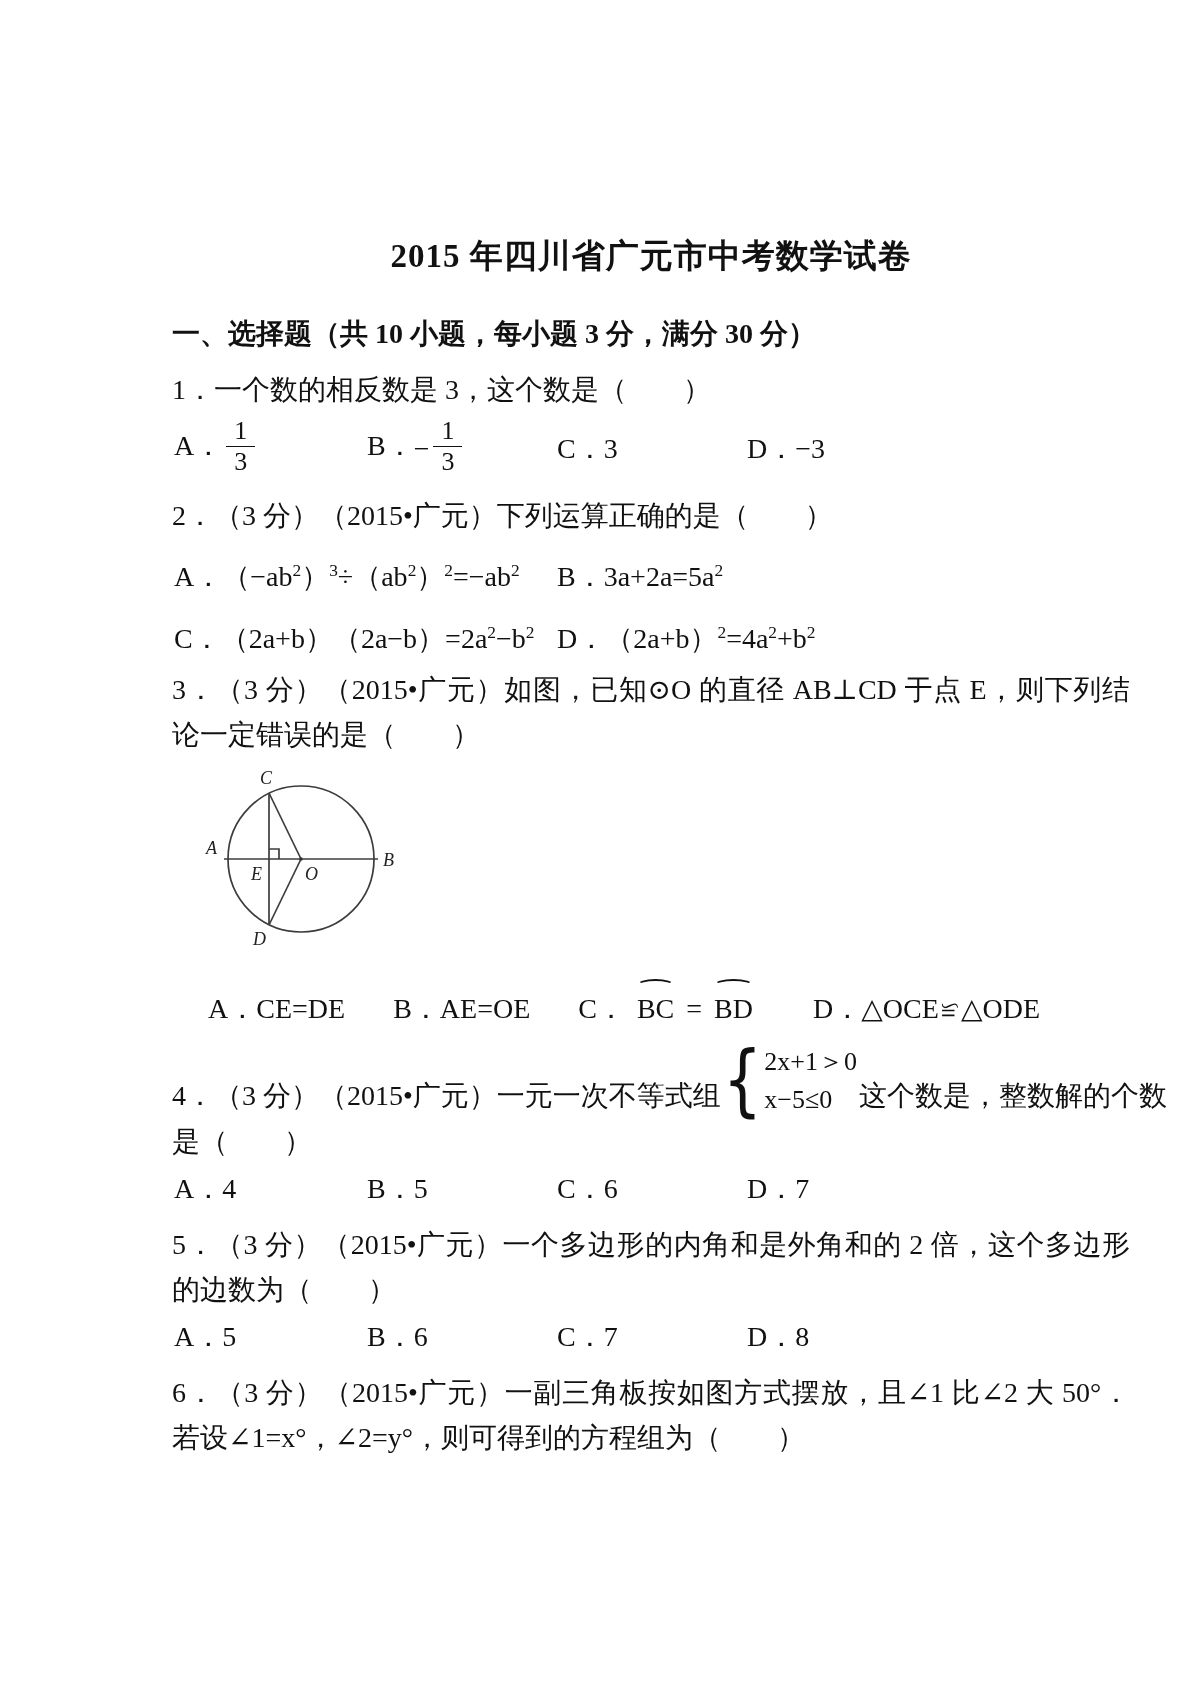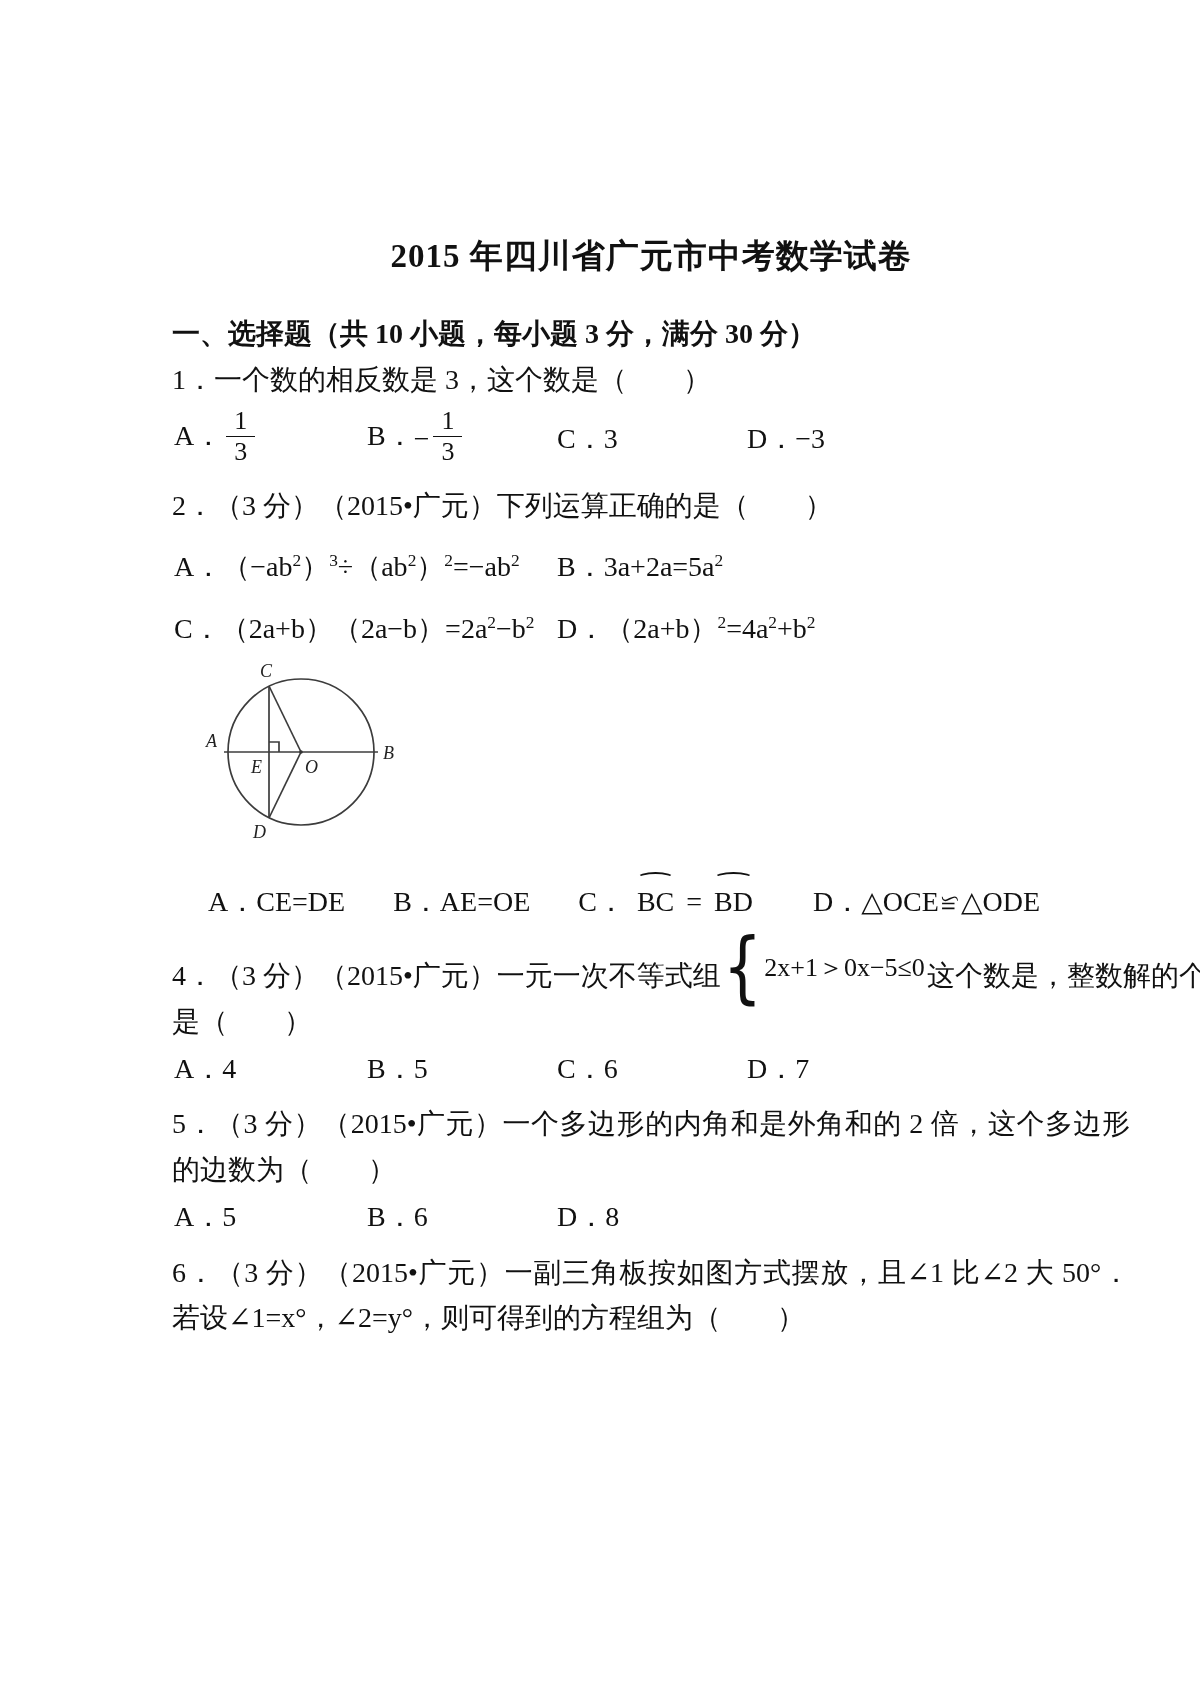--- a/index.html
+++ b/index.html
@@ -19,20 +19,21 @@
   }
   .title {
     text-align: center;
     font-size: 33px;
     font-weight: bold;
     margin-bottom: 28px;
     letter-spacing: 1px;
   }
   .section {
     font-weight: bold;
+    margin-bottom: 10px;
   }
   .q { margin-bottom: 6px; }
   .stem { }
   sup { font-size: 0.62em; line-height: 0; }
   
   .opts4 {
     display: grid;
     grid-template-columns: 193px 190px 190px 1fr;
     align-items: center;
     margin: 2px 0 10px 2px;
@@ -84,21 +85,21 @@
   .sys { display: inline-flex; align-items: center; margin: 0 2px; }
   .sys .brace {
     font-family: "DejaVu Sans", sans-serif;
     font-size: 62px;
     line-height: 1;
     transform: scaleY(1.25);
     font-weight: 400;
   }
   .sys .lines {
     display: flex;
-    flex-direction: row;
+    flex-direction: column;
     font-size: 26px;
     line-height: 1.45;
     padding-left: 2px;
   }
   
   .figure { margin: 6px 0 4px 16px; }
   .figlbl {
     font-family: "Liberation Serif", "DejaVu Serif", serif;
     font-style: italic;
     font-size: 18px;
@@ -135,20 +136,21 @@
       <div class="opt">A．（−ab<sup>2</sup>）<sup>3</sup>÷（ab<sup>2</sup>）<sup>2</sup>=−ab<sup>2</sup></div>
       <div class="opt">B．3a+2a=5a<sup>2</sup></div>
     </div>
     <div class="opts2">
       <div class="opt">C．（2a+b）（2a−b）=2a<sup>2</sup>−b<sup>2</sup></div>
       <div class="opt">D．（2a+b）<sup>2</sup>=4a<sup>2</sup>+b<sup>2</sup></div>
     </div>
   </div>
 
   <div class="q">
+    <div class="stem">3．（3 分）（2015•广元）如图，已知⊙O 的直径 AB⊥CD 于点 E，则下列结论一定错误的是（　　）</div>
 
     <div class="figure">
       <svg width="225" height="195" viewBox="0 0 225 195">
 
         <circle class="figstroke" cx="113" cy="95" r="73"></circle>
 
         <line class="figstroke" x1="36" y1="95" x2="190" y2="95"></line>
 
         <line class="figstroke" x1="81" y1="29" x2="81" y2="161"></line>
 
@@ -197,20 +199,21 @@
       <div class="opt">C．6</div>
       <div class="opt">D．7</div>
     </div>
   </div>
 
   <div class="q">
     <div class="stem">5．（3 分）（2015•广元）一个多边形的内角和是外角和的 2 倍，这个多边形的边数为（　　）</div>
     <div class="opts4">
       <div class="opt">A．5</div>
       <div class="opt">B．6</div>
+      <div class="opt">C．7</div>
       <div class="opt">D．8</div>
     </div>
   </div>
 
   <div class="q">
     <div class="stem">6．（3 分）（2015•广元）一副三角板按如图方式摆放，且∠1 比∠2 大 50°．若设∠1=x°，∠2=y°，则可得到的方程组为（　　）</div>
   </div>
 
 </div>
 

